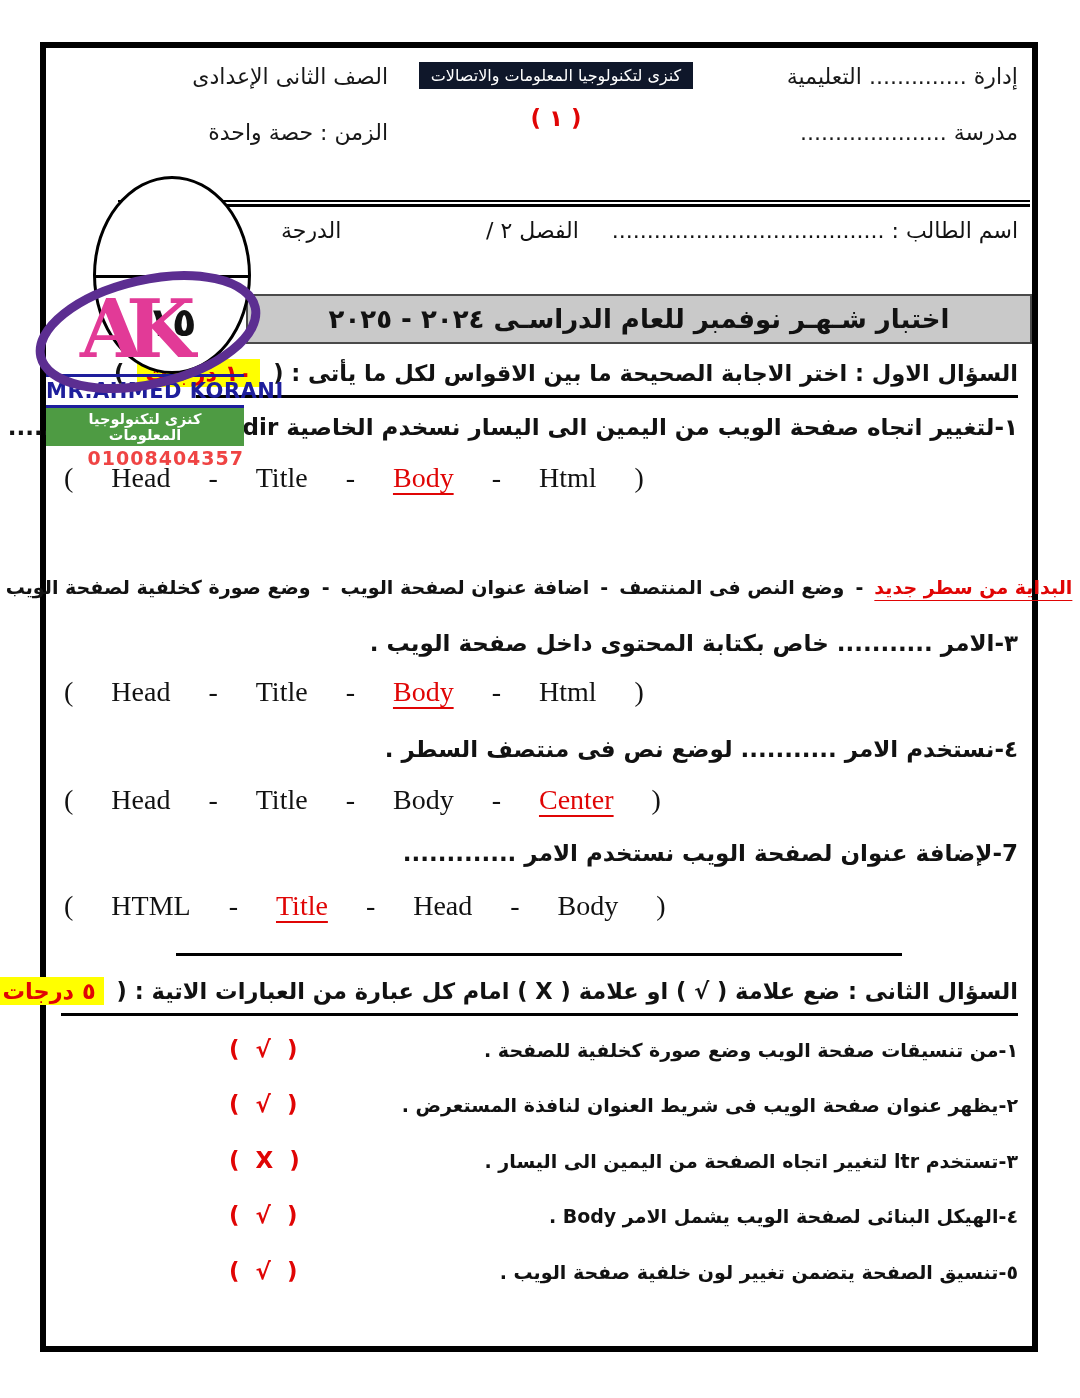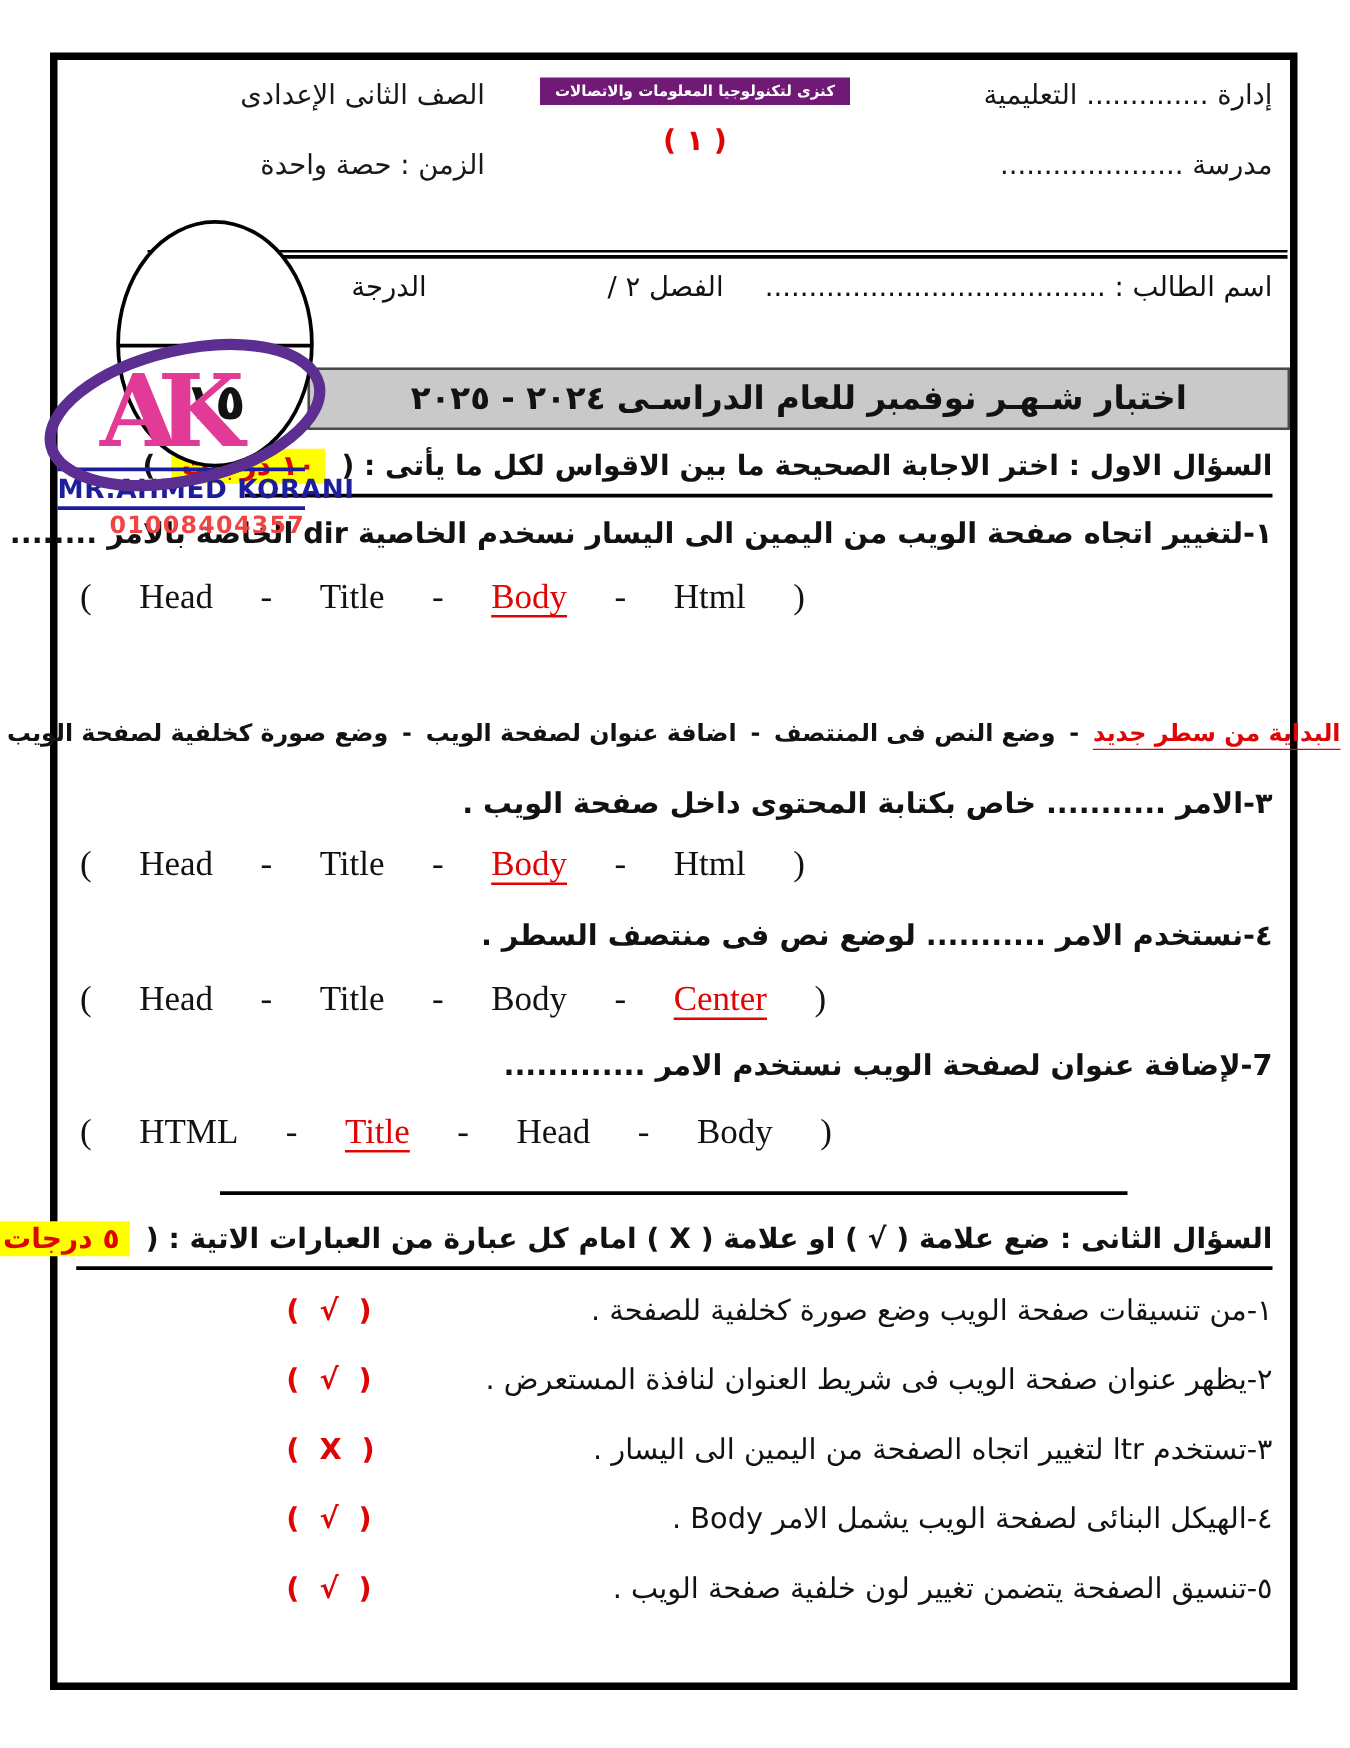--- a/index.html
+++ b/index.html
@@ -7,22 +7,22 @@
   body { font-family:"DejaVu Sans", sans-serif; color:#121212; position:relative; }
 
   .frame { position:absolute; left:40px; top:42px; width:998px; height:1310px;
            border:6px solid #000; background:#fff; }
   .abs { position:absolute; }
 
   
   .hdr-line { font-size:22px; color:#181818; }
   .hdr-right { right:14px; text-align:right; width:300px; }
   .hdr-left  { left:92px; width:250px; text-align:right; }
-  .subject-banner { display:inline-block; background:#701a75; color:#fff;
-                    font-weight:bold; font-size:12px; padding:4px 12px; }
+  .subject-banner { display:inline-block; background:#0f172a; color:#fff;
+                    font-weight:normal; font-size:16px; padding:4px 12px; }
   .hdr-center { left:300px; width:420px; text-align:center; }
   .paper-no { color:#e00505; font-weight:bold; font-size:23px; margin-top:16px; letter-spacing:4px; }
 
   .dbl-line { top:152px; left:72px; right:2px; height:7px;
               border-top:2px solid #000; border-bottom:3px solid #000; }
 
   .row2 { font-size:22px; }
 
   
   .grade-circle { left:47px; top:128px; width:158px; height:198px;
@@ -66,21 +66,21 @@
                 font-size:28px; gap:38px; }
   .options.ar { left:0; right:0; direction:rtl; justify-content:center;
                 font-weight:bold; font-size:19px; gap:11px; }
   .options .correct { color:#e00505; text-decoration:underline; text-underline-offset:6px; }
 
   .divider { top:905px; left:130px; width:726px; border-top:3.5px solid #000; }
 
   
   .tf-row { right:14px; left:15px; display:flex; direction:rtl;
             justify-content:space-between; align-items:baseline; padding-left:168px; }
-  .tf-text { font-weight:normal; font-size:23px; white-space:nowrap; }
+  .tf-text { font-weight:bold; font-size:19px; white-space:nowrap; }
   .tf-mark { direction:ltr; color:#e00505; font-weight:bold; font-size:23px;
              white-space:pre; }
 </style>
 </head>
 <body>
 
 <div class="frame">
 
   <div class="abs hdr-line hdr-right" style="top:16px" dir="rtl">إدارة .............. التعليمية</div>
   <div class="abs hdr-line hdr-right" style="top:72px" dir="rtl">مدرسة .....................</div>
@@ -103,20 +103,21 @@
     <div class="gc-line"></div>
     <div class="gc-score">١٥</div>
   </div>
 
   <div class="abs logo">
     <svg class="swoosh" width="244" height="136" viewBox="0 0 244 136">
       <ellipse cx="118" cy="66" rx="110" ry="52" fill="none" stroke="#5c2e91" stroke-width="9" transform="rotate(-13 118 66)"></ellipse>
     </svg>
     <div class="ak">AK</div>
     <div class="teacher">MR.AHMED KORANI</div>
+    <div class="brand">كنزى  لتكنولوجيا  المعلومات</div>
     <div class="phone">01008404357</div>
   </div>
 
   <div class="abs title-banner">اختبار شـهـر نوفمبر  للعام الدراسـى ٢٠٢٤ - ٢٠٢٥</div>
 
   <div class="abs q-heading" style="top:312px; left:150px">
     <span>السؤال الاول : اختر الاجابة الصحيحة ما بين الاقواس لكل ما يأتى :</span>
     <span class="paren">(</span>
     <span class="marks-badge">١٠ درجات</span>
     <span class="paren">)</span>

